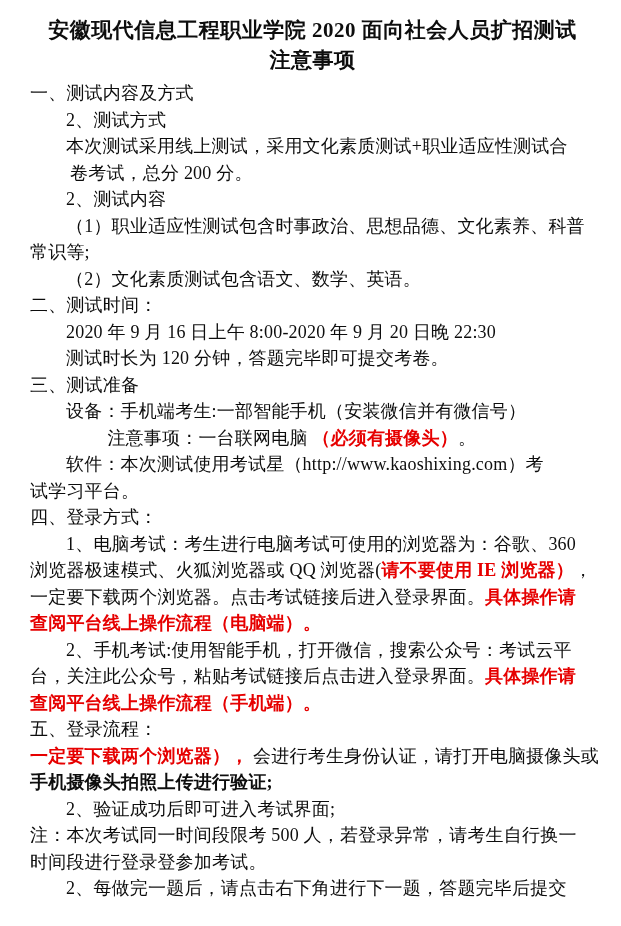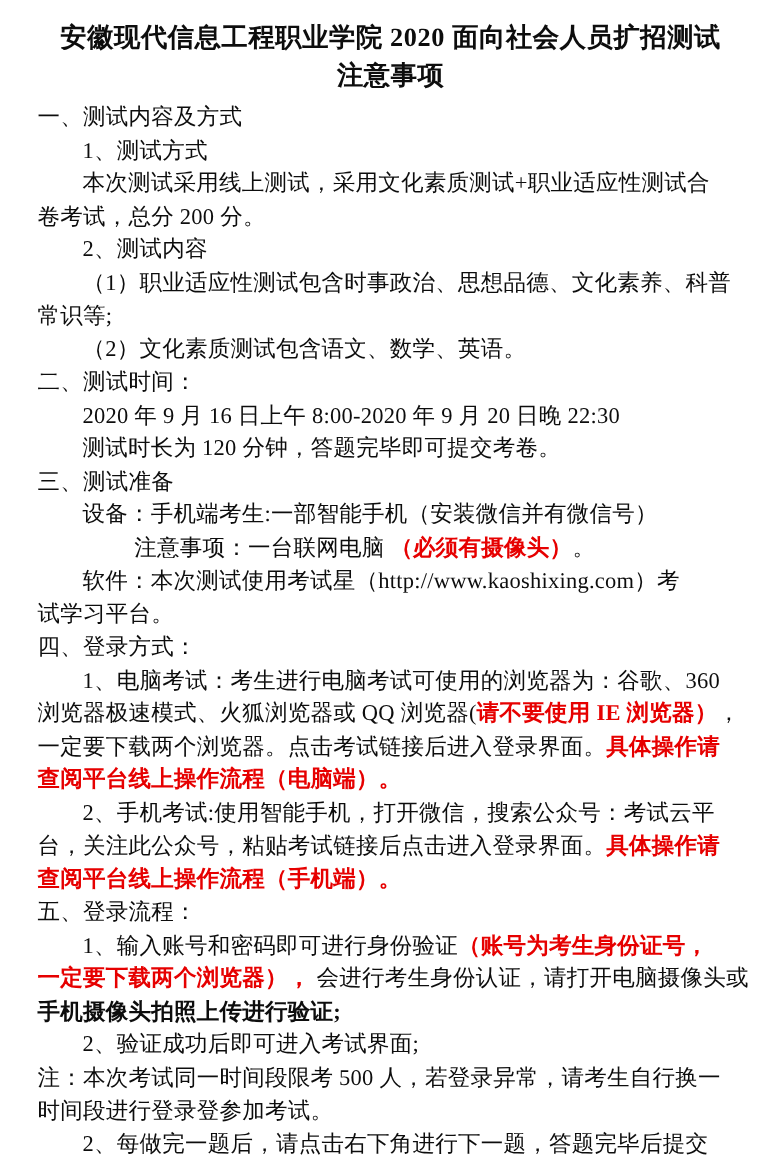--- a/index.html
+++ b/index.html
@@ -39,23 +39,23 @@
 </head>
 <body>
 
 <div class="page" style="background: rgb(255, 255, 255); color: rgb(13, 13, 13);">
   <h1 class="title">
     <span class="t-line">安徽现代信息工程职业学院 2020 面向社会人员扩招测试</span>
     <span class="t-line">注意事项</span>
   </h1>
   <div class="doc-body" id="doc-body">
       <div class="line" style="padding-left: 0em;"><span class="seg">一、测试内容及方式</span></div>
-      <div class="line" style="padding-left: 2em;"><span class="seg">1、测试方式</span></div>
+      <div class="line" style="padding-left: 2em;"><span class="seg">2、测试方式</span></div>
       <div class="line" style="padding-left: 2em;"><span class="seg">本次测试采用线上测试，采用文化素质测试+职业适应性测试合</span></div>
-      <div class="line" style="padding-left: 0em;"><span class="seg">卷考试，总分 200 分。</span></div>
+      <div class="line" style="padding-left: 0em; margin-left: 40px;"><span class="seg">卷考试，总分 200 分。</span></div>
       <div class="line" style="padding-left: 2em;"><span class="seg">2、测试内容</span></div>
       <div class="line" style="padding-left: 2em;"><span class="seg">（1）职业适应性测试包含时事政治、思想品德、文化素养、科普</span></div>
       <div class="line" style="padding-left: 0em;"><span class="seg">常识等;</span></div>
       <div class="line" style="padding-left: 2em;"><span class="seg">（2）文化素质测试包含语文、数学、英语。</span></div>
       <div class="line" style="padding-left: 0em;"><span class="seg">二、测试时间：</span></div>
       <div class="line" style="padding-left: 2em;"><span class="seg">2020 年 9 月 16 日上午 8:00-2020 年 9 月 20 日晚 22:30</span></div>
       <div class="line" style="padding-left: 2em;"><span class="seg">测试时长为 120 分钟，答题完毕即可提交考卷。</span></div>
       <div class="line" style="padding-left: 0em;"><span class="seg">三、测试准备</span></div>
       <div class="line" style="padding-left: 2em;"><span class="seg">设备：手机端考生:一部智能手机（安装微信并有微信号）</span></div>
       <div class="line" style="padding-left: 4.3em;"><span class="seg">注意事项：一台联网电脑 </span><span class="seg red">（必须有摄像头）</span><span class="seg">。</span></div>
@@ -63,21 +63,20 @@
       <div class="line" style="padding-left: 0em;"><span class="seg">试学习平台。</span></div>
       <div class="line" style="padding-left: 0em;"><span class="seg">四、登录方式：</span></div>
       <div class="line" style="padding-left: 2em;"><span class="seg">1、电脑考试：考生进行电脑考试可使用的浏览器为：谷歌、360</span></div>
       <div class="line" style="padding-left: 0em;"><span class="seg">浏览器极速模式、火狐浏览器或 QQ 浏览器(</span><span class="seg red">请不要使用 IE 浏览器）</span><span class="seg">，</span></div>
       <div class="line" style="padding-left: 0em;"><span class="seg">一定要下载两个浏览器。点击考试链接后进入登录界面。</span><span class="seg red">具体操作请</span></div>
       <div class="line" style="padding-left: 0em;"><span class="seg red">查阅平台线上操作流程（电脑端）。</span></div>
       <div class="line" style="padding-left: 2em;"><span class="seg">2、手机考试:使用智能手机，打开微信，搜索公众号：考试云平</span></div>
       <div class="line" style="padding-left: 0em;"><span class="seg">台，关注此公众号，粘贴考试链接后点击进入登录界面。</span><span class="seg red">具体操作请</span></div>
       <div class="line" style="padding-left: 0em;"><span class="seg red">查阅平台线上操作流程（手机端）。</span></div>
       <div class="line" style="padding-left: 0em;"><span class="seg">五、登录流程：</span></div>
-      <div class="line" style="padding-left: 2em;"><span class="seg">1、输入账号和密码即可进行身份验证</span><span class="seg red">（账号为考生身份证号，</span></div>
       <div class="line" style="padding-left: 0em;"><span class="seg red">一定要下载两个浏览器），</span><span class="seg"> 会进行考生身份认证，请打开电脑摄像头或</span></div>
       <div class="line" style="padding-left: 0em; font-weight: bold;"><span class="seg">手机摄像头拍照上传进行验证;</span></div>
       <div class="line" style="padding-left: 2em;"><span class="seg">2、验证成功后即可进入考试界面;</span></div>
       <div class="line" style="padding-left: 0em;"><span class="seg">注：本次考试同一时间段限考 500 人，若登录异常，请考生自行换一</span></div>
       <div class="line" style="padding-left: 0em;"><span class="seg">时间段进行登录登参加考试。</span></div>
       <div class="line" style="padding-left: 2em;"><span class="seg">2、每做完一题后，请点击右下角进行下一题，答题完毕后提交</span></div>
     </div>
 </div>
 
 </body></html>

